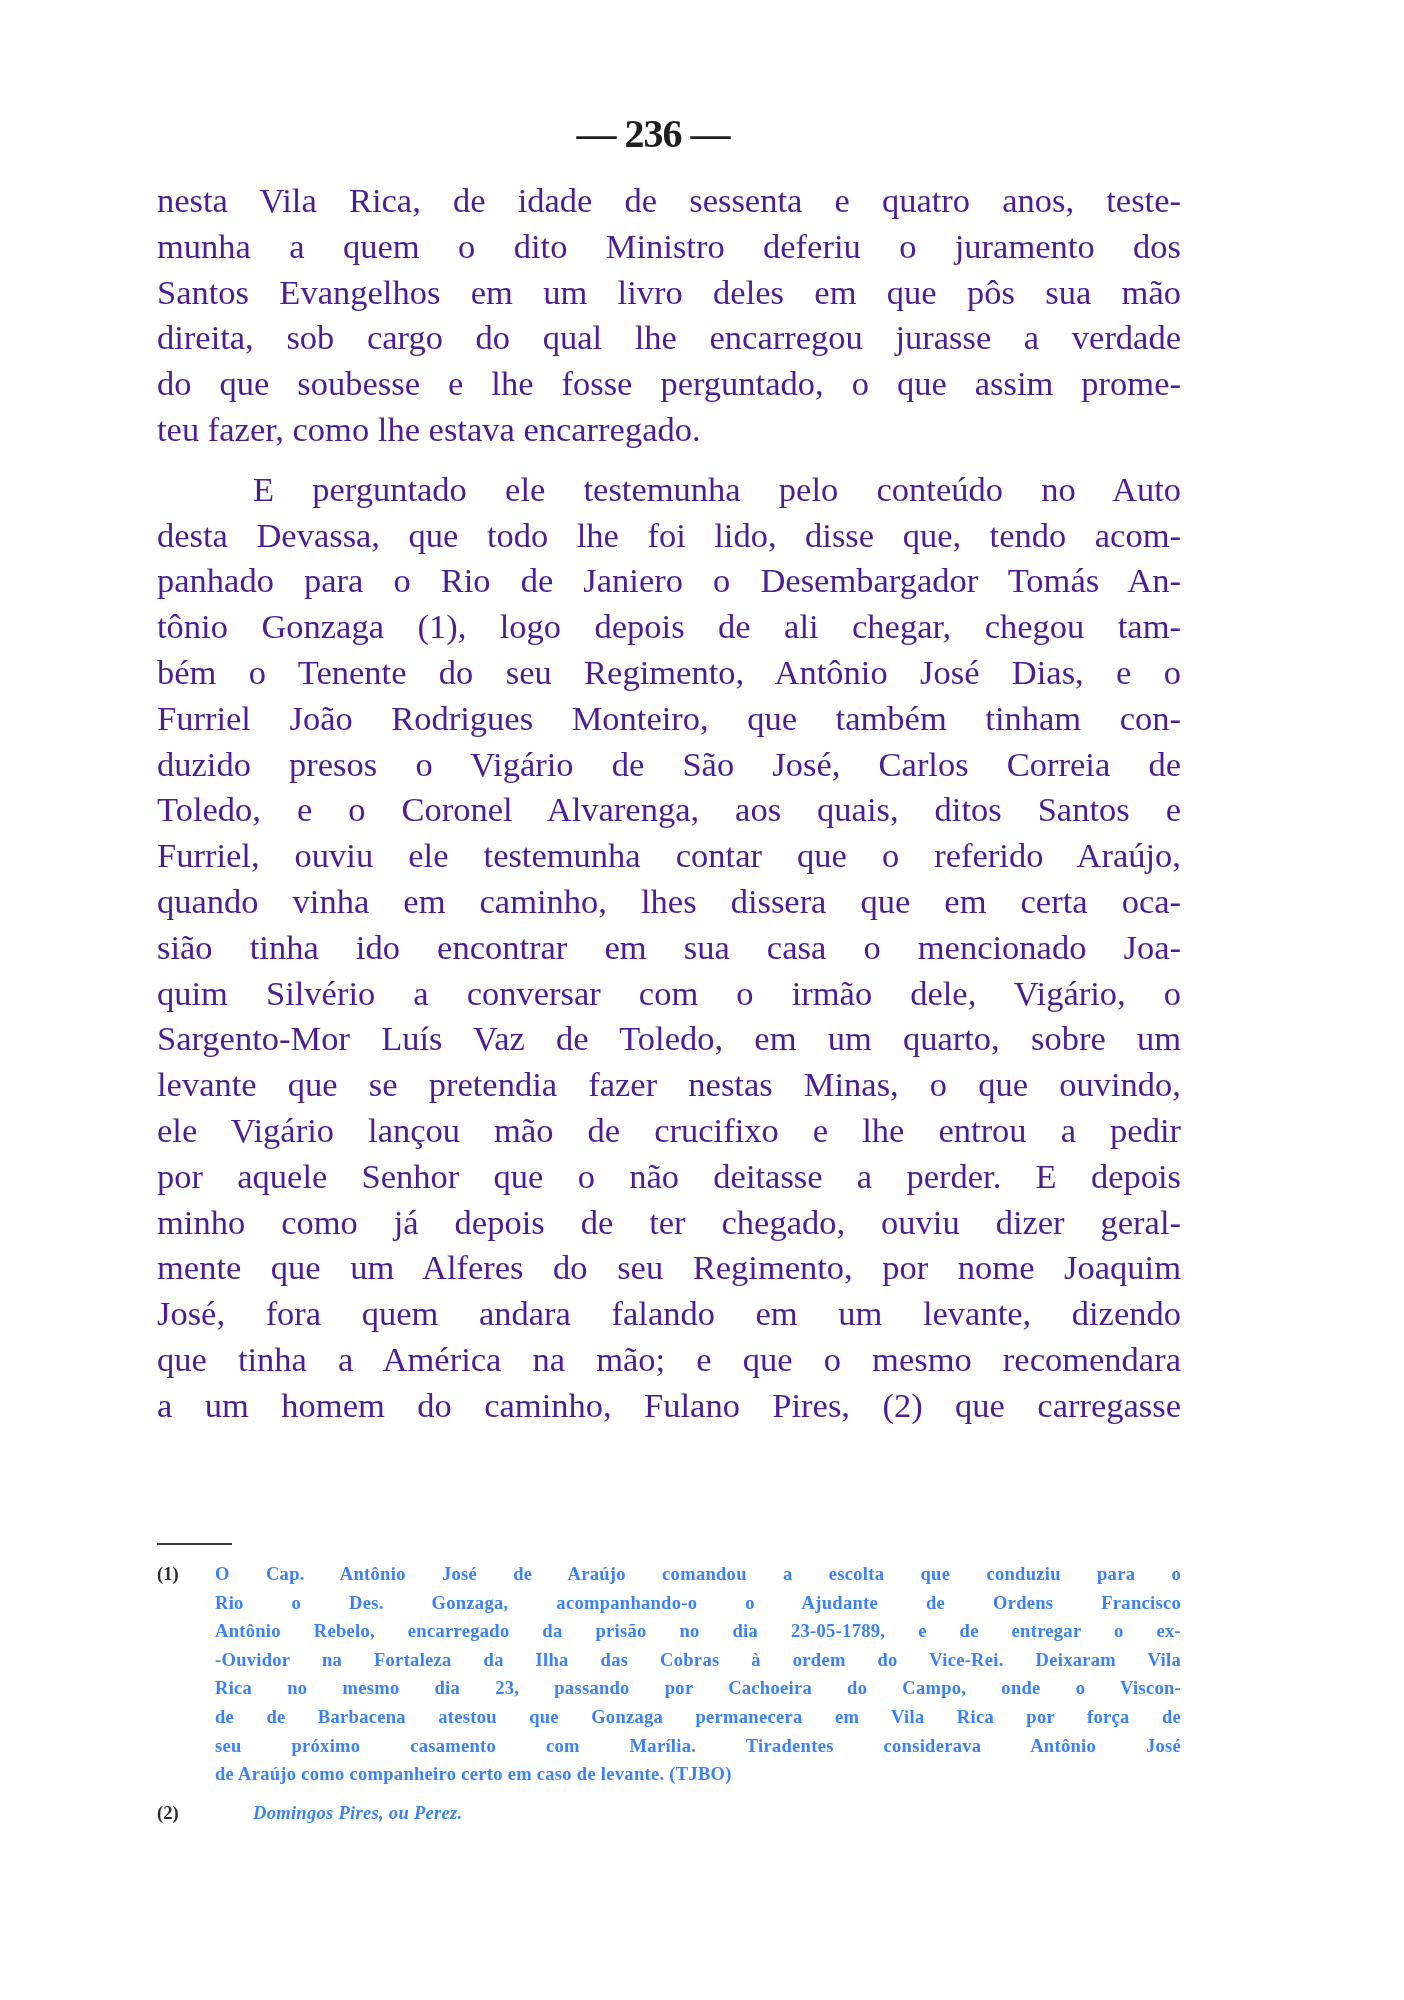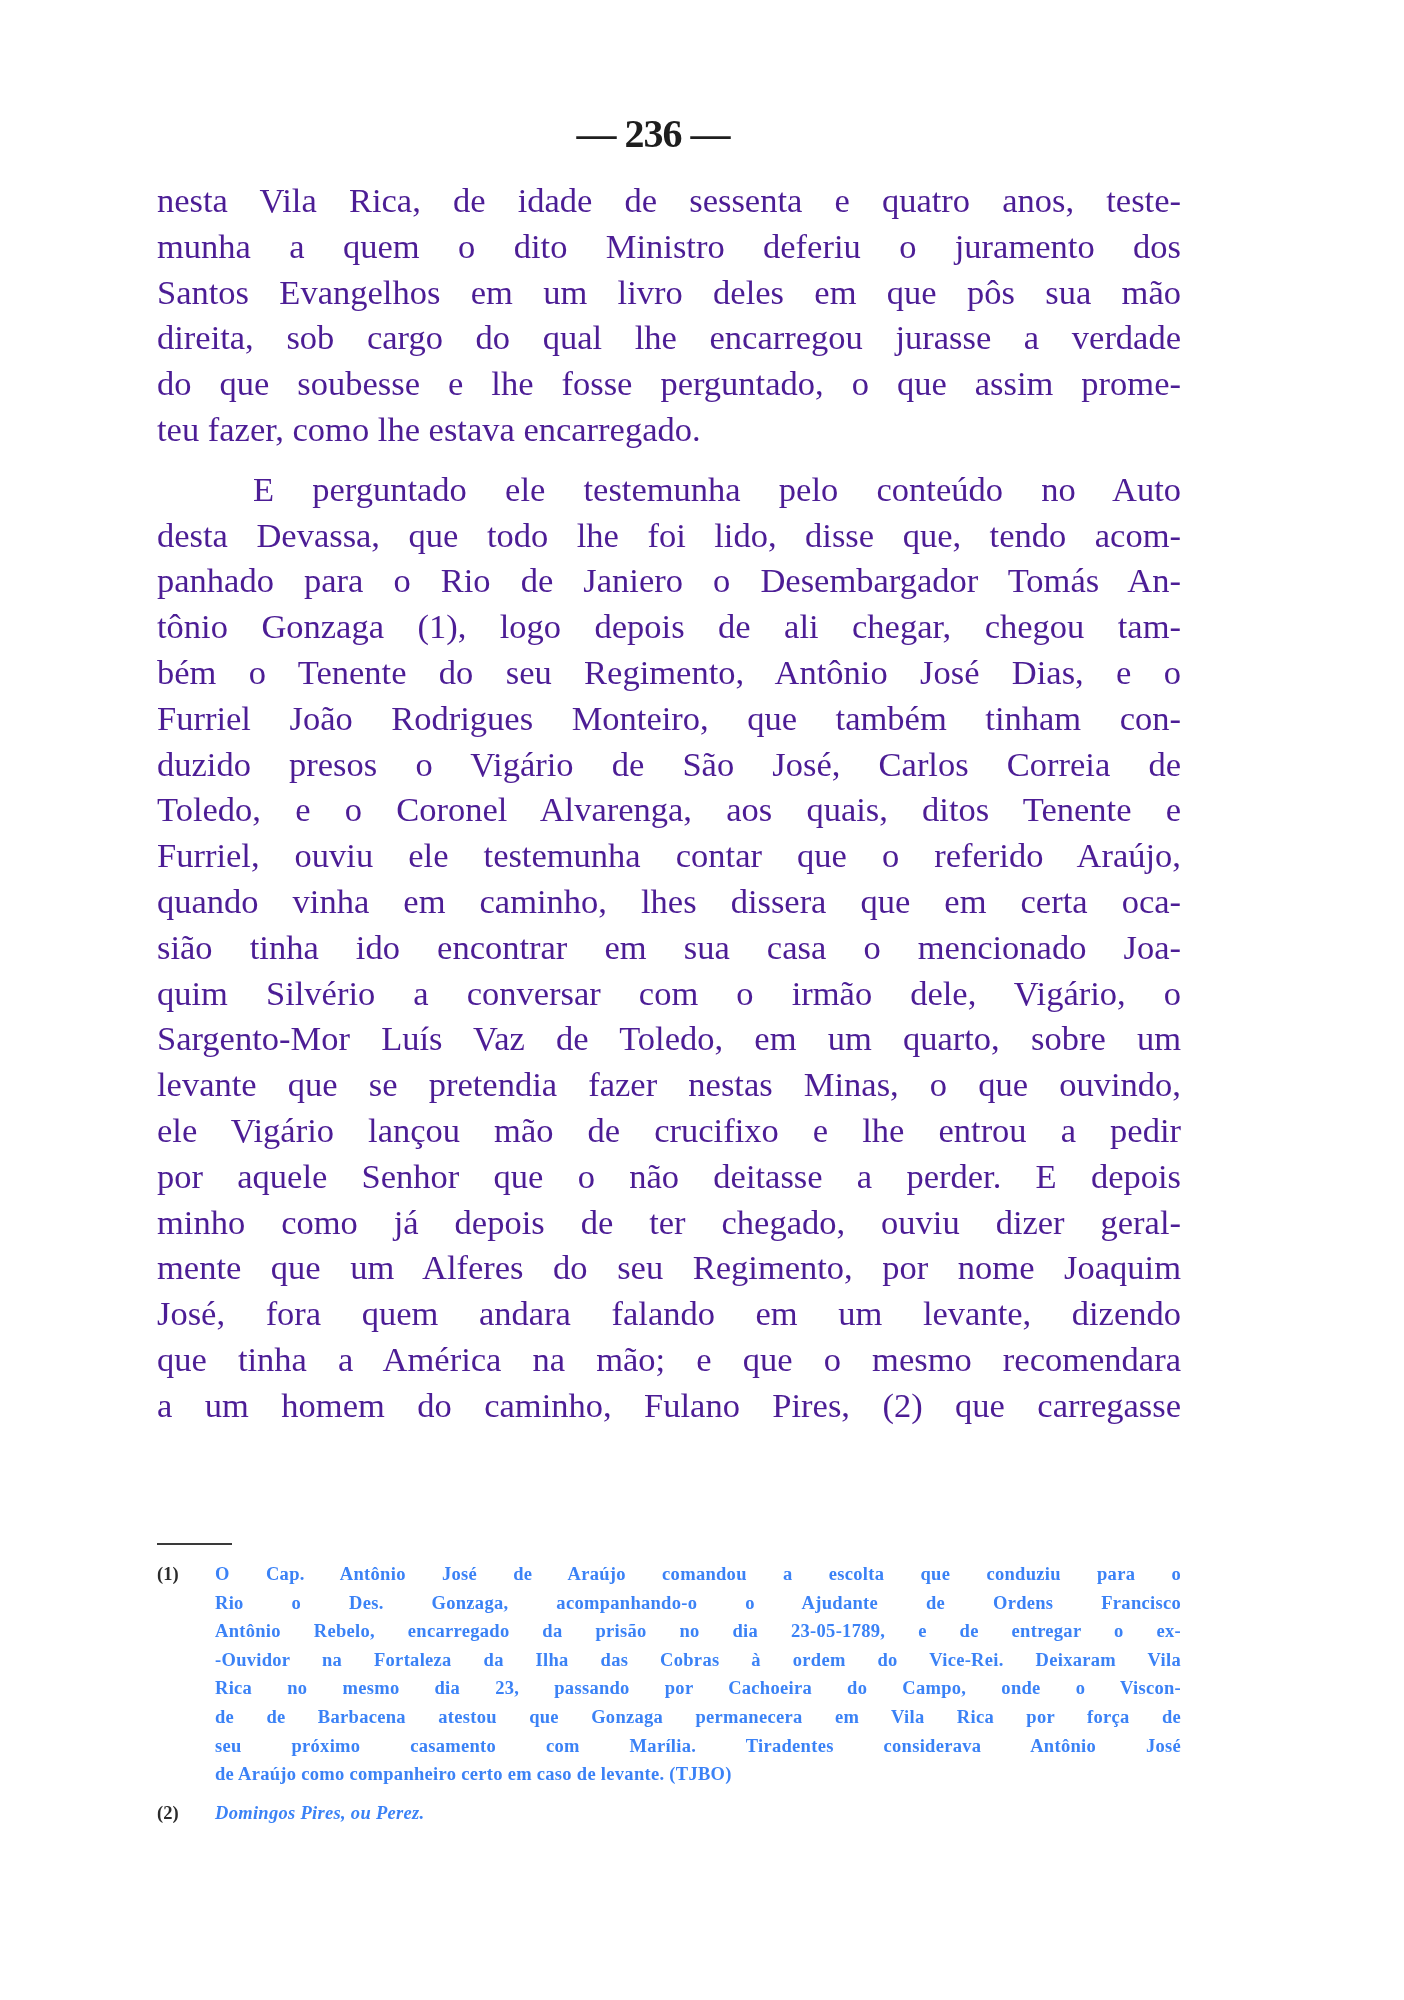--- a/index.html
+++ b/index.html
@@ -88,20 +88,21 @@
       text-align: justify;
       text-align-last: justify;
       color: #3b82f6;
       letter-spacing: 0.3px;
     }
     .fn-line.last {
       text-align-last: left;
     }
     .fn-line.italic {
       font-style: italic;
+      margin-left: 38px;
     }
     .fn2 {
       margin-top: 10px;
     }
   </style>
 </head>
 <body>
 
 <div class="page-number">— 236 —</div>
 
@@ -116,21 +117,21 @@
   </div>
   <div class="para-gap"></div>
   <div>
     <div class="line indent">E perguntado ele testemunha pelo conteúdo no Auto</div>
     <div class="line">desta Devassa, que todo lhe foi lido, disse que, tendo acom-</div>
     <div class="line">panhado para o Rio de Janiero o Desembargador Tomás An-</div>
     <div class="line">tônio Gonzaga (1), logo depois de ali chegar, chegou tam-</div>
     <div class="line">bém o Tenente do seu Regimento, Antônio José Dias, e o</div>
     <div class="line">Furriel João Rodrigues Monteiro, que também tinham con-</div>
     <div class="line">duzido presos o Vigário de São José, Carlos Correia de</div>
-    <div class="line">Toledo, e o Coronel Alvarenga, aos quais, ditos Tenente e</div>
+    <div class="line">Toledo, e o Coronel Alvarenga, aos quais, ditos Santos e</div>
     <div class="line">Furriel, ouviu ele testemunha contar que o referido Araújo,</div>
     <div class="line">quando vinha em caminho, lhes dissera que em certa oca-</div>
     <div class="line">sião tinha ido encontrar em sua casa o mencionado Joa-</div>
     <div class="line">quim Silvério a conversar com o irmão dele, Vigário, o</div>
     <div class="line">Sargento-Mor Luís Vaz de Toledo, em um quarto, sobre um</div>
     <div class="line">levante que se pretendia fazer nestas Minas, o que ouvindo,</div>
     <div class="line">ele Vigário lançou mão de crucifixo e lhe entrou a pedir</div>
     <div class="line">por aquele Senhor que o não deitasse a perder. E depois</div>
     <div class="line">minho como já depois de ter chegado, ouviu dizer geral-</div>
     <div class="line">mente que um Alferes do seu Regimento, por nome Joaquim</div>

